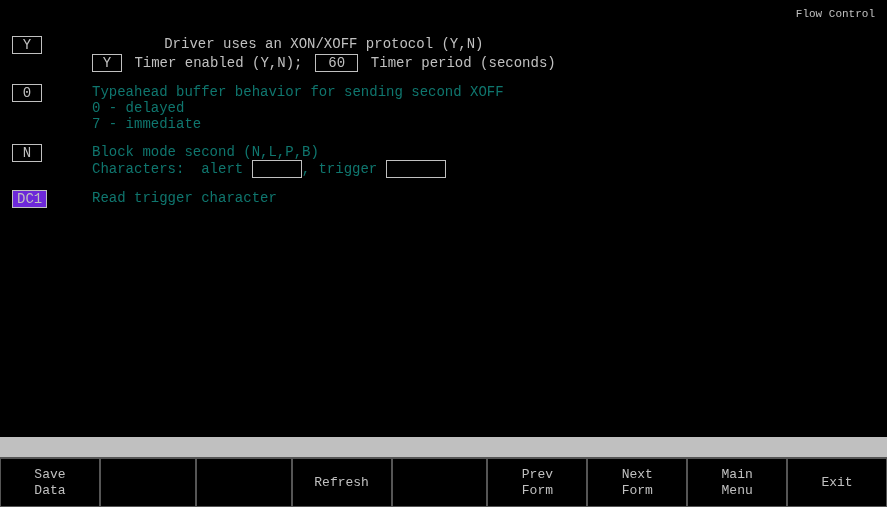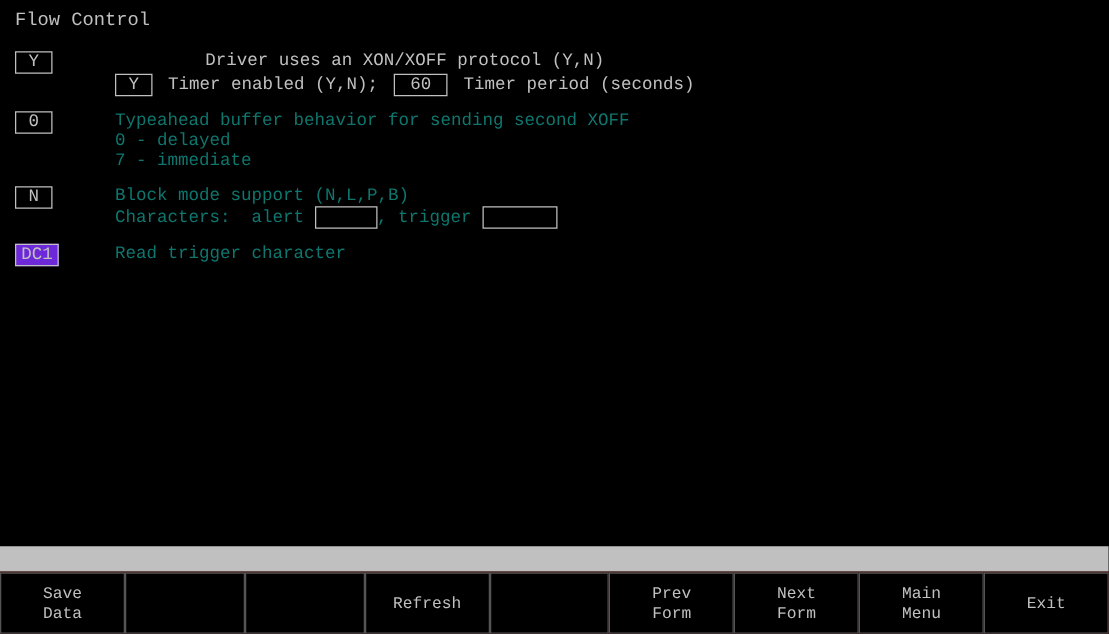--- a/index.html
+++ b/index.html
@@ -25,24 +25,24 @@
       flex-direction: column;
     }
 
     .content-area {
       flex: 1;
       padding: 8px 12px;
       position: relative;
     }
 
     .page-title {
-      text-align: left;
+      text-align: right;
       color: #c0c0c0;
       margin-bottom: 16px;
-      font-size: 15px;
+      font-size: 11px;
     }
 
     .form-row {
       display: flex;
       align-items: flex-start;
       margin-bottom: 12px;
     }
 
     .field-label {
       min-width: 80px;
@@ -192,21 +192,21 @@
         <span class="sub-line">0 - delayed</span>
         <span class="sub-line">7 - immediate</span>
       </div>
     </div>
 
     <div class="form-row">
       <div class="field-label">
         <span class="field-box">N</span>
       </div>
       <div class="field-description">
-        <span class="sub-line">Block mode support (N,L,P,B)</span>
+        <span class="sub-line">Block mode second (N,L,P,B)</span>
         <span class="sub-line">
           Characters:&nbsp;&nbsp;alert
           <span class="inline-input">&nbsp;</span>,
           trigger
           <span class="inline-input-small">&nbsp;</span>
         </span>
       </div>
     </div>
 
     <div class="form-row">

